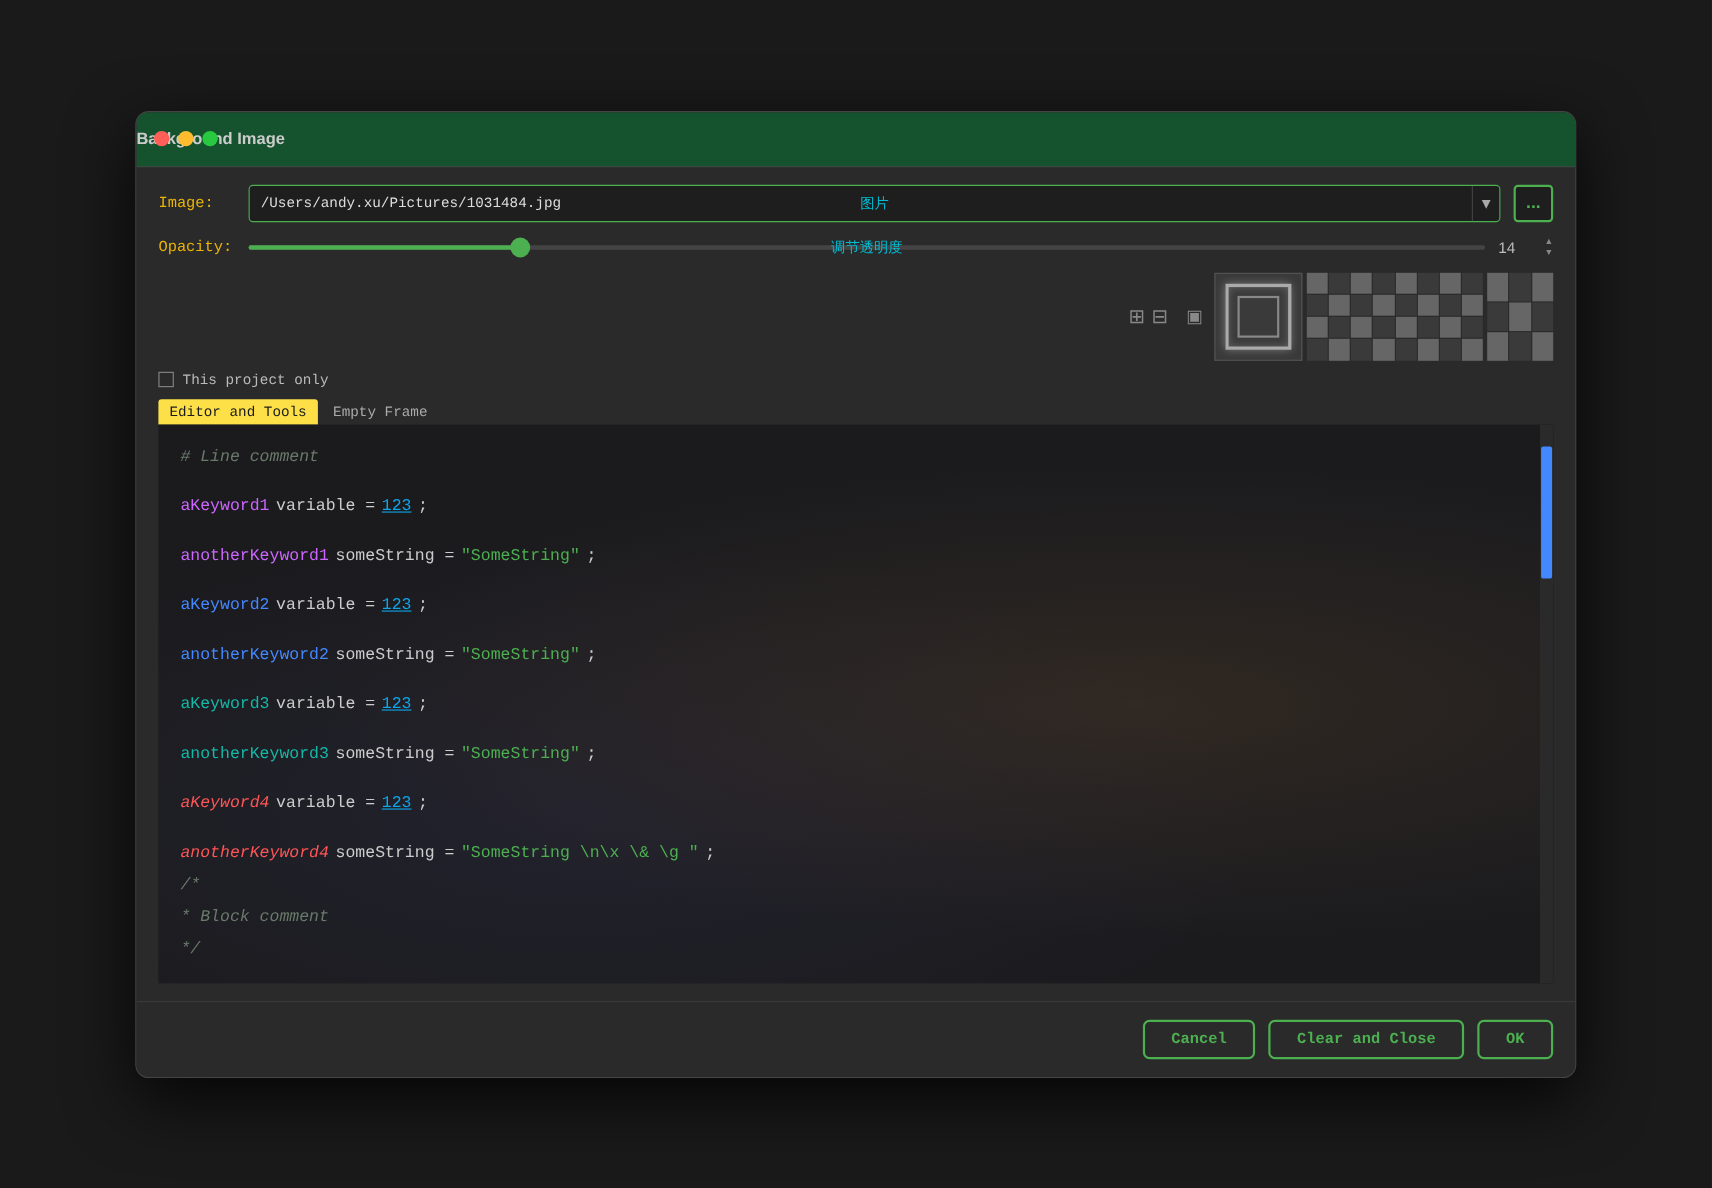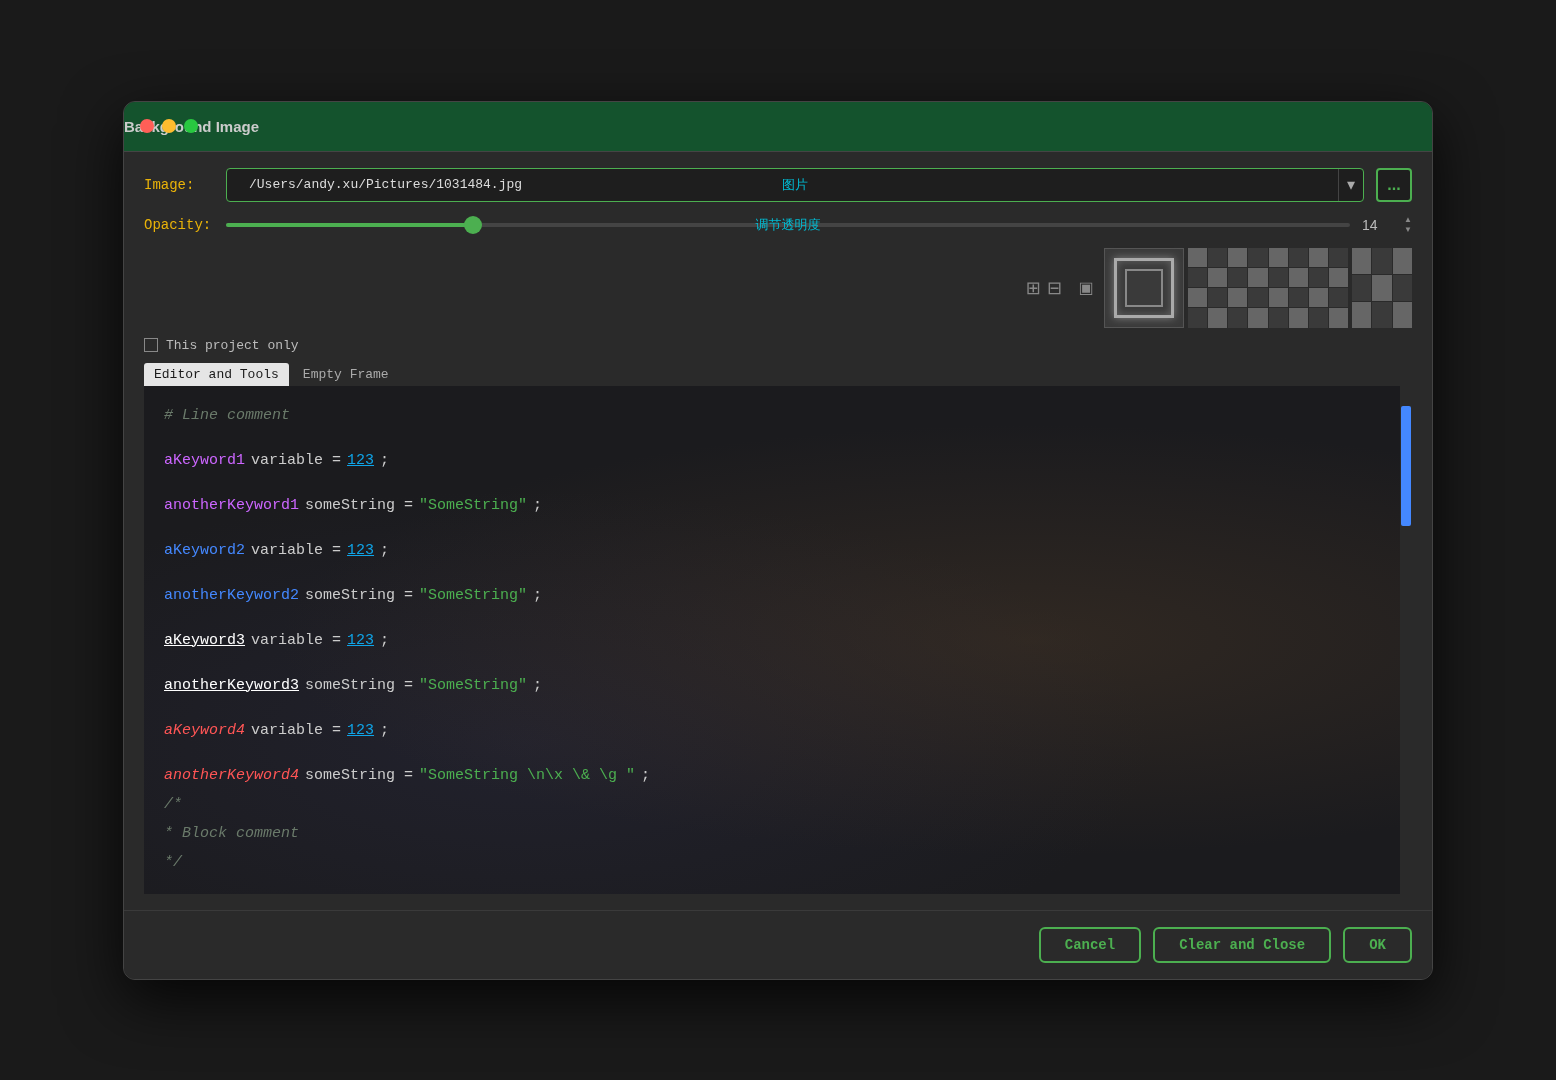--- a/index.html
+++ b/index.html
@@ -65,21 +65,20 @@
     }
     .image-path-container {
       flex: 1;
       display: flex;
       align-items: center;
       border: 1px solid #4CAF50;
       border-radius: 4px;
       background: #1e1e1e;
       height: 34px;
       position: relative;
-      padding-left: 12px;
     }
     .image-path {
       color: #ddd;
       font-size: 13px;
       font-family: 'Courier New', monospace;
       padding: 0 10px;
       flex: 1;
     }
     .image-label-cn {
       color: #00bcd4;
@@ -255,21 +254,21 @@
       margin-bottom: 0;
     }
     .tab {
       padding: 4px 10px;
       font-size: 13px;
       font-family: 'Courier New', monospace;
       cursor: pointer;
       border-radius: 3px 3px 0 0;
     }
     .tab-active {
-      background: #e5e5e5;
+      background: #fde047;
       color: #1a1a1a;
     }
     .tab-inactive {
       background: transparent;
       color: #aaa;
     }
     .editor-area {
       background: rgba(20, 20, 25, 0.65);
       border: none;
       min-height: 480px;
@@ -295,21 +294,21 @@
     .code-line {
       display: flex;
       align-items: baseline;
       gap: 6px;
       margin-bottom: 2px;
       text-align: center;
     }
     .c-comment { color: #6a7a6a; font-style: italic; }
     .c-keyword1 { color: #cc66ff; }
     .c-keyword2 { color: #4488ff; }
-    .c-keyword3 { color: #ffffff; text-decoration: underline; }
+    .c-keyword3 { color: #14b8a6; }
     .c-keyword4 { color: #ff5555; font-style: italic; }
     .c-var { color: #cccccc; margin-top: 16px; }
     .c-num { color: #0ea5e9; text-decoration: underline; }
     .c-str { color: #4CAF50; }
     .c-punct { color: #cccccc; }
     .scrollbar-area {
       position: absolute;
       right: 0;
       top: 0;
       width: 12px;

